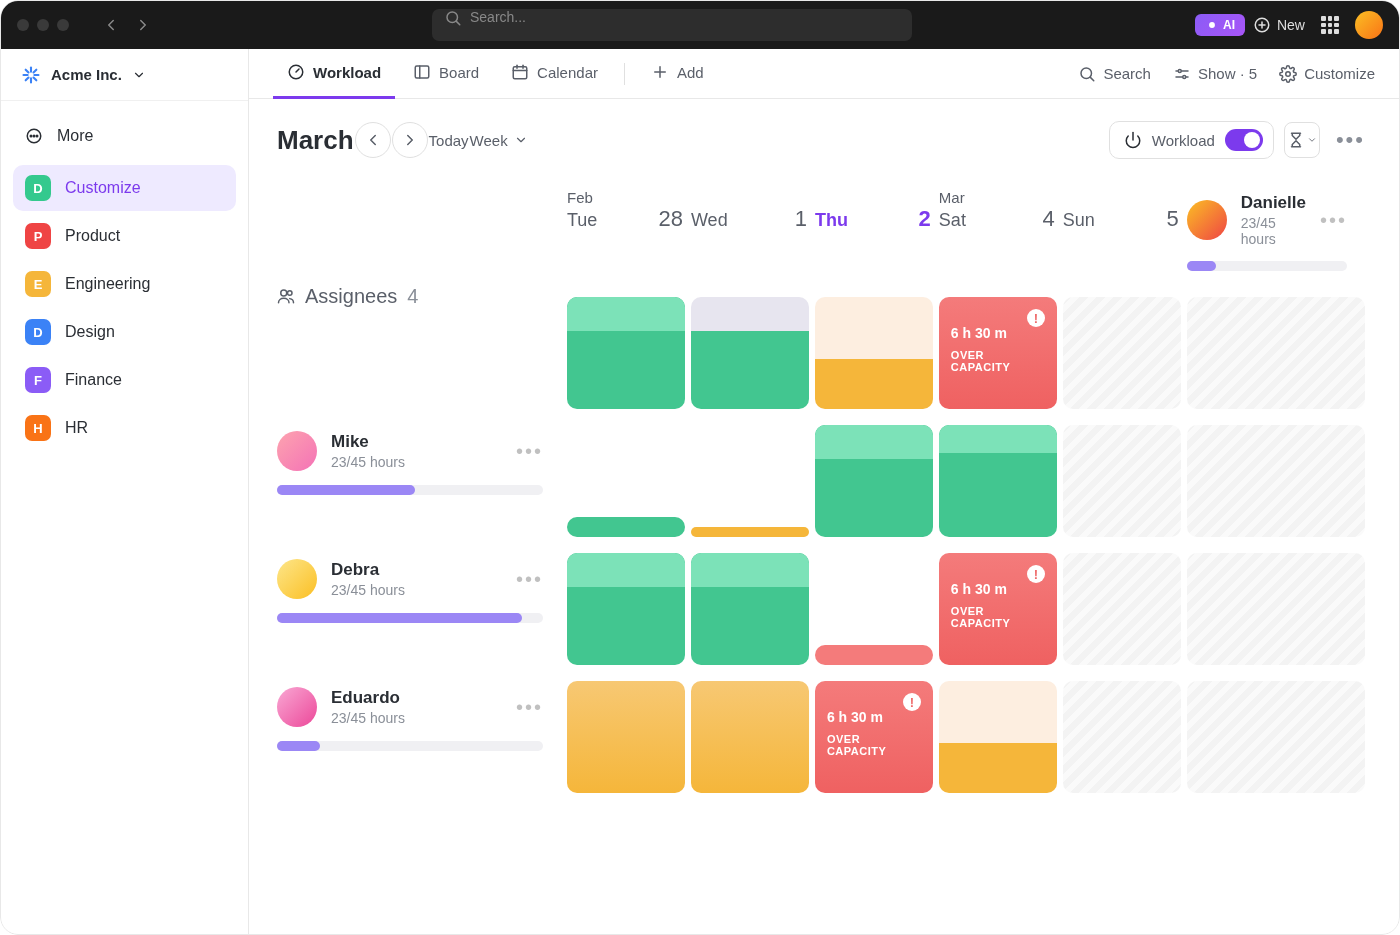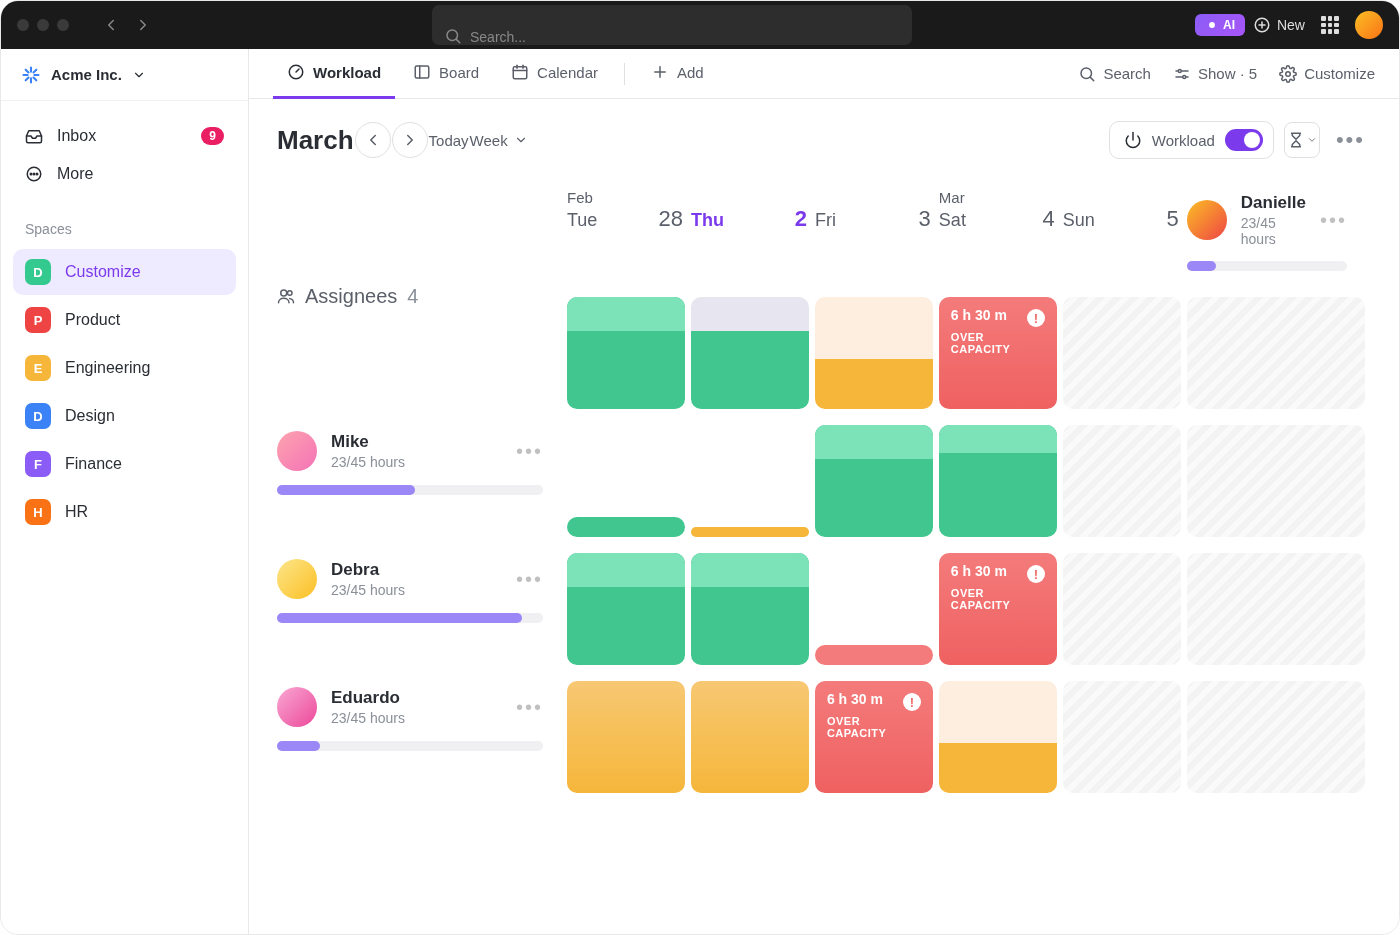--- a/index.html
+++ b/index.html
@@ -5,21 +5,21 @@
 * { box-sizing: border-box; margin: 0; padding: 0; }
 body { font-family: -apple-system, BlinkMacSystemFont, 'Segoe UI', sans-serif; background: #fff; color: #2a2e34; width: 1400px; height: 935px; overflow: hidden; border-radius: 18px; }
 .window { display: flex; flex-direction: column; height: 100%; border-radius: 18px; overflow: hidden; border: 1px solid #e8e8e8; }
 
 
 .titlebar { height: 48px; background: #1a1a1a; display: flex; align-items: center; padding: 0 16px; gap: 8px; color: #b0b0b0; }
 .traffic { display: flex; gap: 8px; }
 .dot { width: 12px; height: 12px; border-radius: 50%; background: #3a3a3a; }
 .nav-arrows { display: flex; gap: 4px; margin-left: 20px; }
 .nav-btn { width: 28px; height: 28px; border-radius: 6px; display: flex; align-items: center; justify-content: center; color: #888; cursor: pointer; }
-.search-bar { flex: 1; max-width: 480px; margin: 0 auto; height: 40px; background: #2d2d2d; border-radius: 7px; display: flex; align-items: flex-end; padding: 0 12px; gap: 8px; color: #888; font-size: 14px; }
+.search-bar { flex: 1; max-width: 480px; margin: 0 auto; height: 32px; background: #2d2d2d; border-radius: 7px; display: flex; align-items: flex-start; padding: 0 12px; gap: 8px; color: #888; font-size: 14px; }
 .ai-badge { background: linear-gradient(135deg, #8b5cf6, #a855f7); color: #fff; padding: 4px 10px; border-radius: 6px; font-size: 12px; font-weight: 600; display: flex; align-items: center; gap: 4px; margin-left: 8px; }
 .titlebar-right { display: flex; align-items: center; gap: 16px; color: #ddd; font-size: 14px; }
 .new-btn { display: flex; align-items: center; gap: 6px; cursor: pointer; }
 .grid-icon { width: 18px; height: 18px; display: grid; grid-template-columns: repeat(3,1fr); gap: 2px; }
 .grid-icon span { background: #ddd; border-radius: 1px; }
 .avatar-top { width: 28px; height: 28px; border-radius: 50%; background: linear-gradient(135deg, #fbbf24, #f97316); }
 
 
 .body { flex: 1; display: flex; overflow: hidden; }
 
@@ -74,21 +74,21 @@
 .person-avatar { width: 40px; height: 40px; border-radius: 50%; flex-shrink: 0; }
 .person-name { font-weight: 600; font-size: 17px; }
 .person-hours { color: #8a8f98; font-size: 14px; margin-top: 2px; }
 .row-menu { margin-left: auto; color: #c0c0c0; font-size: 20px; letter-spacing: 2px; cursor: pointer; }
 .progress-track { height: 10px; background: #f0f0f3; border-radius: 5px; margin-top: 14px; }
 .progress-fill { height: 100%; background: #9b87f5; border-radius: 5px; }
 
 .cap-cell { padding: 6px 6px 6px 0; display: flex; flex-direction: column; justify-content: flex-end; }
 .cap-block { border-radius: 10px; width: 100%; position: relative; overflow: hidden; }
 .cap-top { position: absolute; top: 0; left: 0; right: 0; border-radius: 10px 10px 0 0; }
-.cap-label { position: absolute; top: 10px; left: 12px; right: 12px; color: #fff; font-size: 14px; font-weight: 600; }
+.cap-label { position: absolute; top: 28px; left: 12px; right: 12px; color: #fff; font-size: 14px; font-weight: 600; }
 .cap-sub { font-size: 11px; font-weight: 600; letter-spacing: 0.5px; margin-top: 8px; }
 .warn-icon { position: absolute; top: 12px; right: 12px; width: 18px; height: 18px; background: #fff; border-radius: 50%; color: #ef6b6b; font-size: 13px; font-weight: 900; display: flex; align-items: center; justify-content: center; }
 .hatched { background: repeating-linear-gradient(135deg, #f3f3f3 0 6px, #fafafa 6px 12px); border-radius: 10px; height: 112px; }
 
 svg { display: block; }
 .ic { width: 18px; height: 18px; stroke: currentColor; fill: none; stroke-width: 2; stroke-linecap: round; stroke-linejoin: round; }
 </style>
 </head>
 <body>
 
@@ -166,37 +166,28 @@
             </g>
           </svg>
         <span class="ws-name">Acme Inc.</span>
         <svg class="ic" viewBox="0 0 24 24" style="width:14px;height:14px">
             <polyline points="6 9 12 15 18 9"></polyline>
           </svg>
       </div>
       <div class="sidebar-nav">
         <div class="nav-item">
           <svg class="ic" viewBox="0 0 24 24">
-              <path d="M22 12h-6l-2 3h-4l-2-3H2"></path>
-              <path d="M5 5h14l3 7v7a2 2 0 0 1-2 2H4a2 2 0 0 1-2-2v-7z"></path>
-            </svg>
-          <span>Inbox</span>
-          <span class="badge">9</span>
-        </div>
-        <div class="nav-item">
-          <svg class="ic" viewBox="0 0 24 24">
               <circle cx="12" cy="12" r="9"></circle>
               <circle cx="8" cy="12" r="1" fill="currentColor"></circle>
               <circle cx="12" cy="12" r="1" fill="currentColor"></circle>
               <circle cx="16" cy="12" r="1" fill="currentColor"></circle>
             </svg>
           <span>More</span>
         </div>
       </div>
-      <div class="section-label">Spaces</div>
       <div id="spaces-list">
           <div class="space-item active">
             <div class="space-badge" style="background:#34c98e">D</div>
             <span>Customize</span>
           </div>
           <div class="space-item">
             <div class="space-badge" style="background:#ef4444">P</div>
             <span>Product</span>
           </div>
           <div class="space-item">
@@ -332,30 +323,30 @@
             </div>
             <div class="day-cell-header">
               <div class="month-label">Feb</div>
               <div class="day-row ">
                 <span>Tue</span>
                 <span class="num">28</span>
               </div>
             </div>
             <div class="day-cell-header">
               <div class="month-label">&nbsp;</div>
+              <div class="day-row ">
+                <span>Wed</span>
+                <span class="num">1</span>
+              </div>
+            </div>
+            <div class="day-cell-header">
+              <div class="month-label">&nbsp;</div>
               <div class="day-row today">
                 <span>Thu</span>
                 <span class="num">2</span>
-              </div>
-            </div>
-            <div class="day-cell-header">
-              <div class="month-label">&nbsp;</div>
-              <div class="day-row ">
-                <span>Fri</span>
-                <span class="num">3</span>
               </div>
             </div>
             <div class="day-cell-header">
               <div class="month-label">Mar</div>
               <div class="day-row ">
                 <span>Sat</span>
                 <span class="num">4</span>
               </div>
             </div>
             <div class="day-cell-header">

